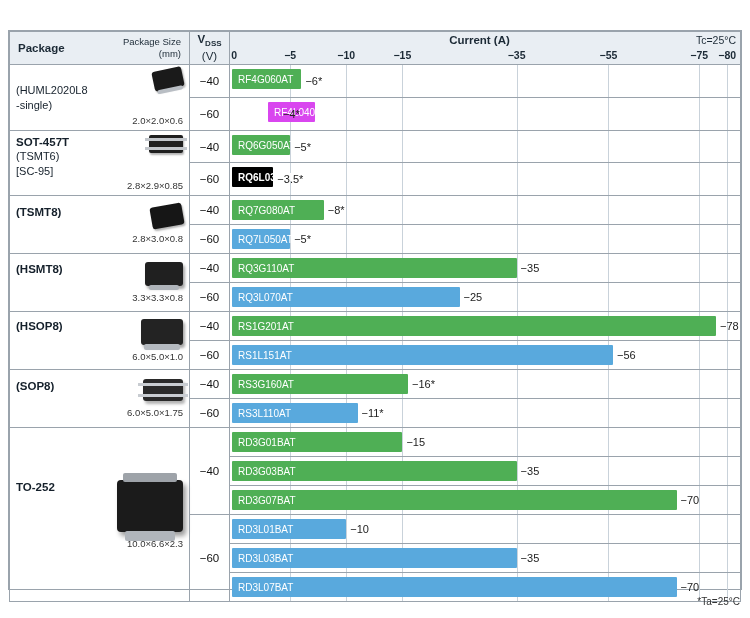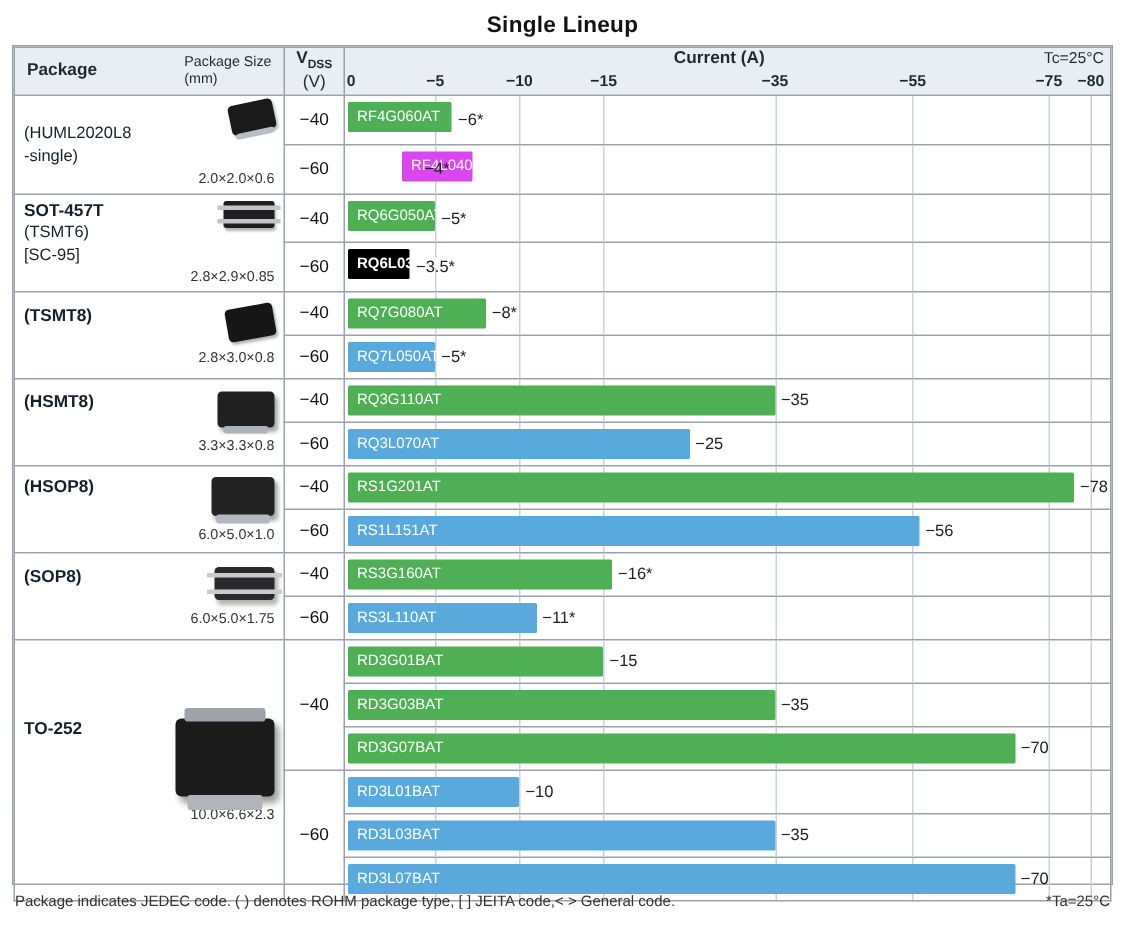--- a/index.html
+++ b/index.html
@@ -162,35 +162,34 @@
   .chip.sop:before{top:4px;} .chip.sop:after{bottom:4px;}
   .chip.dpak{width:66px;height:52px;background:#1b1b1b;border-radius:4px;box-shadow:3px 4px 5px rgba(0,0,0,.4);}
   .chip.dpak:before{content:"";position:absolute;left:6px;top:-7px;width:54px;height:9px;background:#9ea3a9;border-radius:2px;}
   .chip.dpak:after{content:"";position:absolute;left:8px;bottom:-9px;width:50px;height:10px;background:#b0b5bb;border-radius:2px;}
 </style>
 </head>
 <body>
 
 <div class="page">
 
-  <div class="title">Single Lineup</div>
 
   <div class="chart-wrap">
     <table class="lineup">
       <colgroup>
         <col class="col-pkg">
           <col class="col-vdss">
           <col class="col-bars">
       </colgroup>
       <thead>
         <tr>
           <th class="hdr" style="height:30px;">
             <div style="display:flex;align-items:center;justify-content:space-between;padding:0 8px;">
               <span>Package</span>
-              <span style="font-size:9.5px;font-weight:normal;text-align:left;line-height:1.2;">
+              <span style="font-size:9.5px;font-weight:normal;text-align:right;line-height:1.2;">
                 <span>Package Size</span><br>
                 <span>(mm)</span>
               </span>
             </div>
           </th>
           <th class="hdr">
             <div style="text-align:center;line-height:1.25;">
               <span>V</span><sub style="font-size:8px;">DSS</sub><br>
               <span style="font-weight:normal;">(V)</span>
             </div>
@@ -589,16 +588,15 @@
               </div>
               <span class="bar-value" style="left:calc(87.55000000000001% + 4px);">−70</span>
             </td>
           </tr>
         </tbody>
     </table>
   </div>
 
   <div class="footer">
     <span class="right">*Ta=25°C</span>
-    <span>Package indicates JEDEC code. ( ) denotes ROHM package type, [ ] JEITA code,&lt; &gt; General code.</span>
   </div>
 
 </div>
 
 </body></html>

